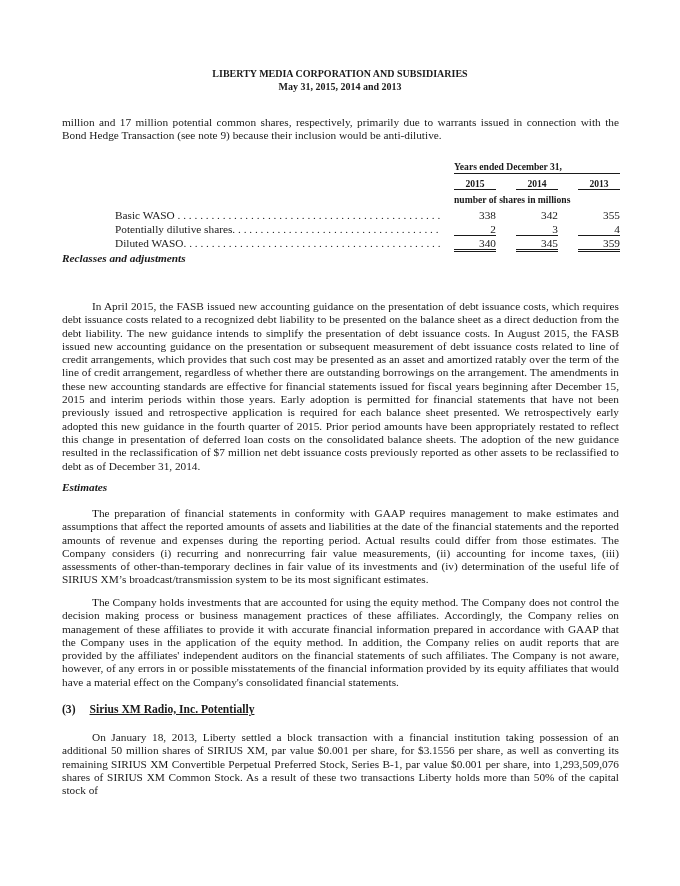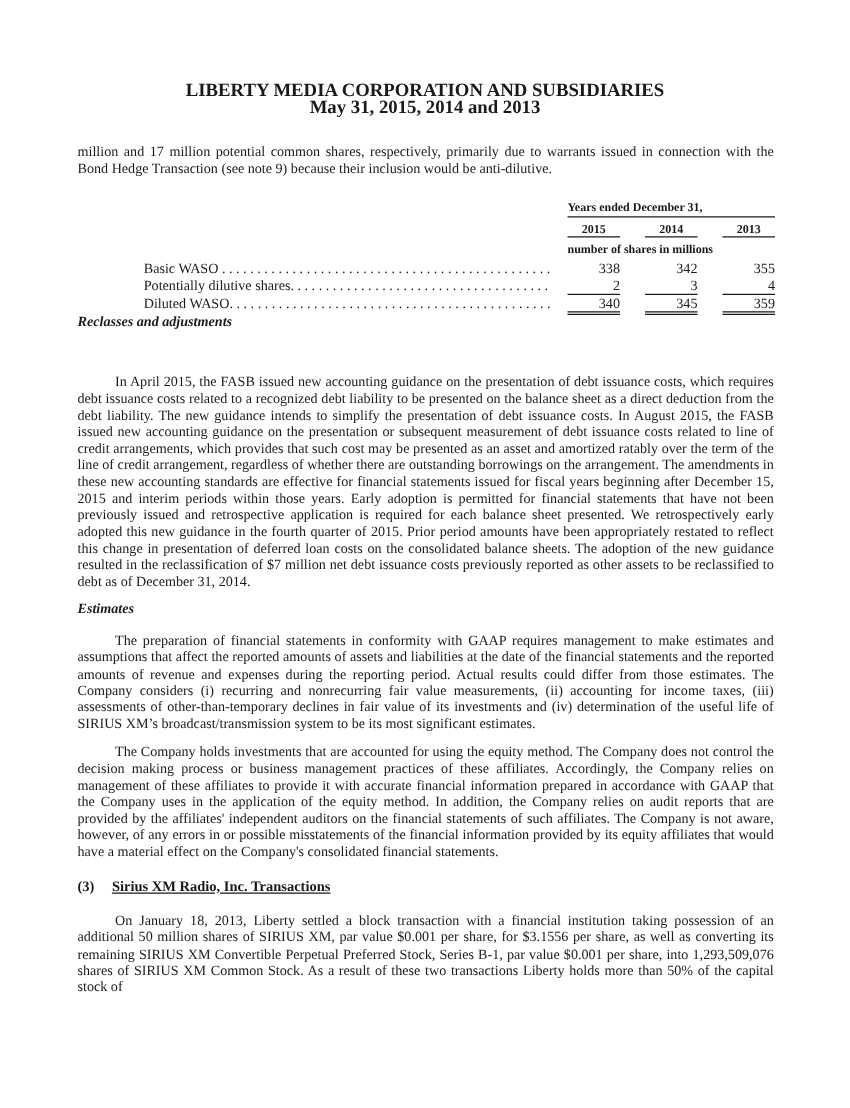--- a/index.html
+++ b/index.html
@@ -4,21 +4,21 @@
   <style>
     html, body { margin: 0; padding: 0; background: #ffffff; }
     body {
       width: 680px; height: 886px; position: relative; overflow: hidden;
       font-family: "Liberation Serif", "DejaVu Serif", serif;
       color: #1a1a1a;
     }
     .page { position: absolute; left: 0; top: 0; width: 680px; height: 886px; }
     .header {
       position: absolute; top: 67px; left: 0; width: 680px;
-      text-align: center; font-weight: bold; font-size: 15px; line-height: 13px;
+      text-align: center; font-weight: bold; font-size: 10px; line-height: 13px;
     }
     .text {
       position: absolute; left: 62px; width: 557px;
       font-size: 11.3px; line-height: 13.3px; text-align: justify;
     }
     .text p { margin: 0; }
     .indent { text-indent: 30px; }
     .heading-italic {
       position: absolute; left: 62px; font-weight: bold; font-style: italic; font-size: 11.3px;
     }
@@ -104,20 +104,20 @@
 
   <div class="text" style="top:507px;">
     <p class="indent">The preparation of financial statements in conformity with GAAP requires management to make estimates and assumptions that affect the reported amounts of assets and liabilities at the date of the financial statements and the reported amounts of revenue and expenses during the reporting period. Actual results could differ from those estimates. The Company considers (i) recurring and nonrecurring fair value measurements, (ii) accounting for income taxes, (iii) assessments of other-than-temporary declines in fair value of its investments and (iv) determination of the useful life of SIRIUS XM’s broadcast/transmission system to be its most significant estimates.</p>
   </div>
 
   <div class="text" style="top:596px;">
     <p class="indent">The Company holds investments that are accounted for using the equity method. The Company does not control the decision making process or business management practices of these affiliates. Accordingly, the Company relies on management of these affiliates to provide it with accurate financial information prepared in accordance with GAAP that the Company uses in the application of the equity method. In addition, the Company relies on audit reports that are provided by the affiliates' independent auditors on the financial statements of such affiliates. The Company is not aware, however, of any errors in or possible misstatements of the financial information provided by its equity affiliates that would have a material effect on the Company's consolidated financial statements.</p>
   </div>
 
   <div class="section-title">
-    <span class="num">(3)</span><span class="ttl">Sirius XM Radio, Inc. Transactions</span>
+    <span class="num">(3)</span><span class="ttl">Sirius XM Radio, Inc. Potentially</span>
   </div>
 
   <div class="text" style="top:731px;">
     <p class="indent">On January 18, 2013, Liberty settled a block transaction with a financial institution taking possession of an additional 50 million shares of SIRIUS XM, par value $0.001 per share, for $3.1556 per share, as well as converting its remaining SIRIUS XM Convertible Perpetual Preferred Stock, Series B-1, par value $0.001 per share, into 1,293,509,076 shares of SIRIUS XM Common Stock.  As a result of these two transactions Liberty holds more than 50% of the capital stock of</p>
   </div>
 
 </div>
 
 </body></html>

